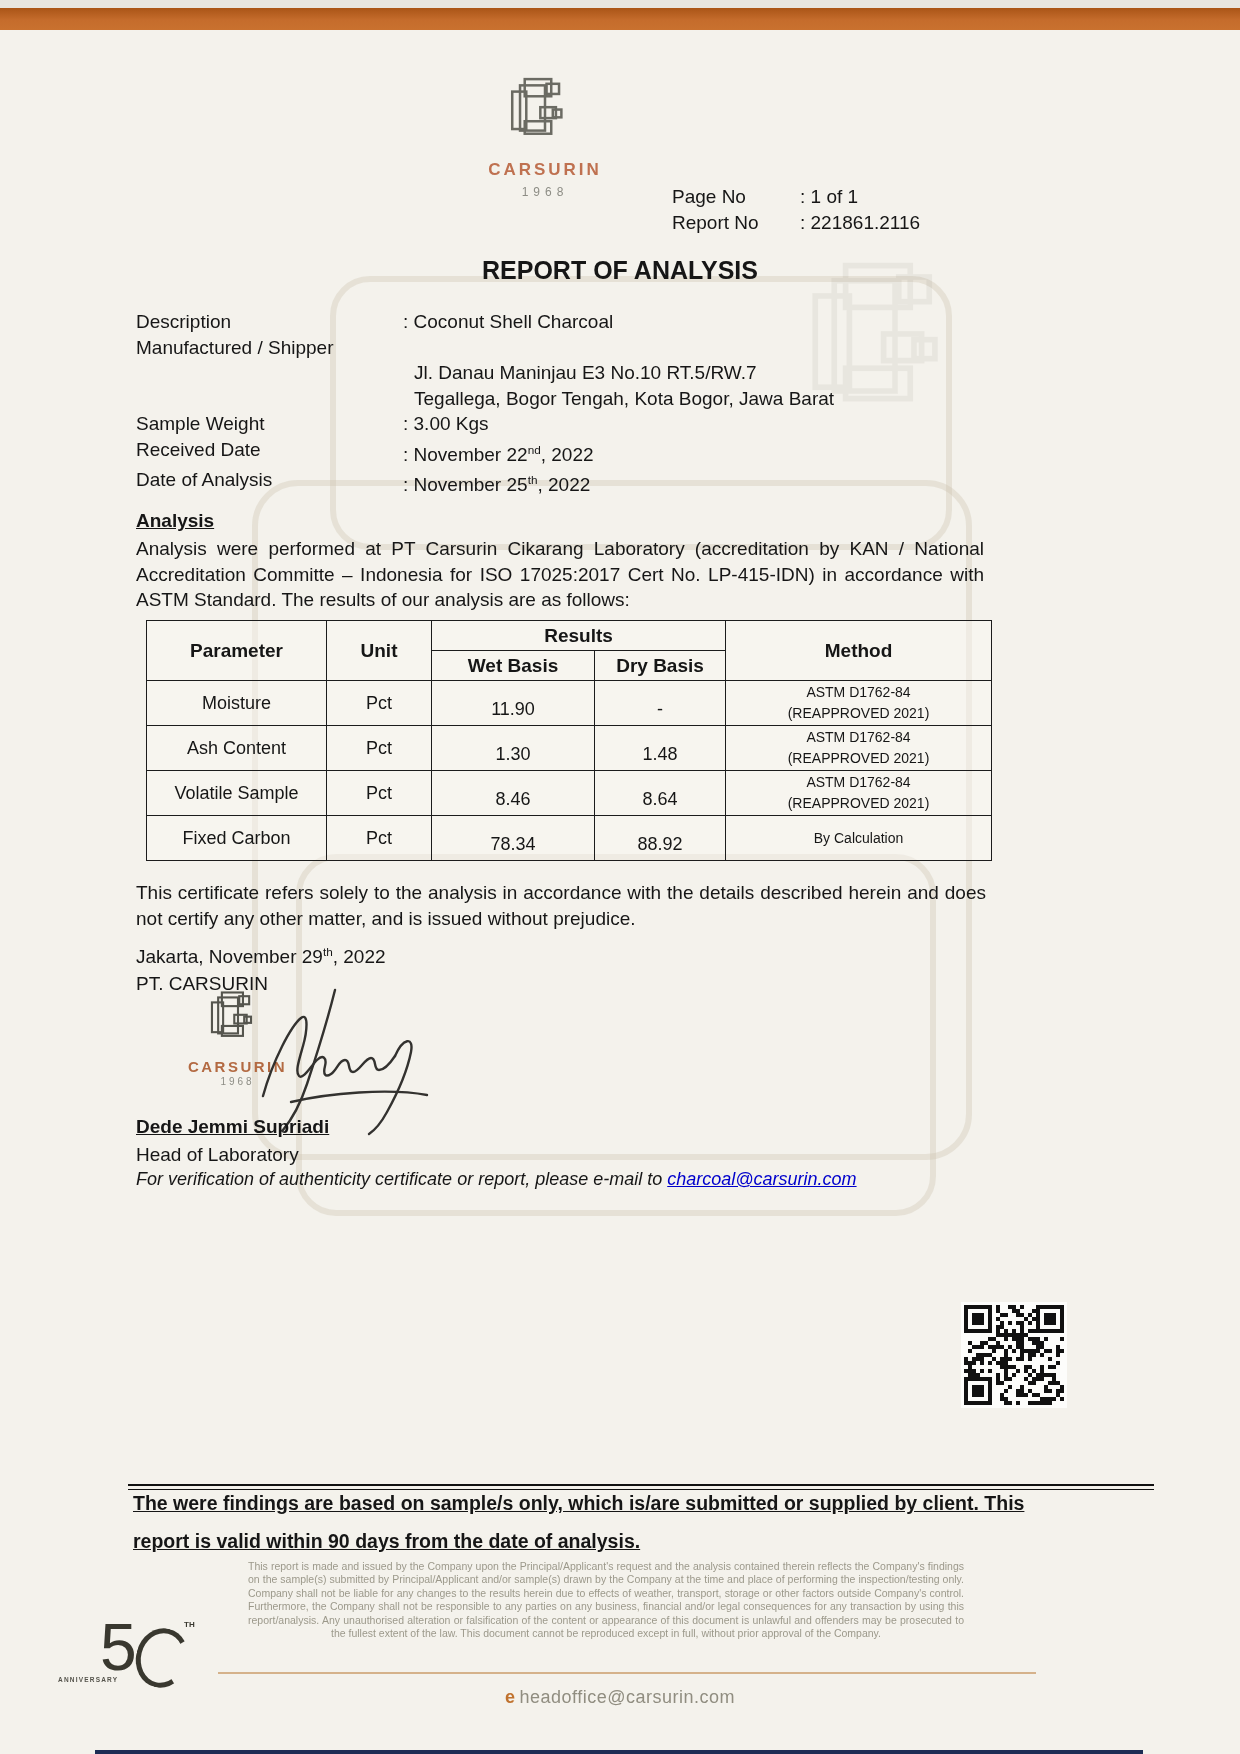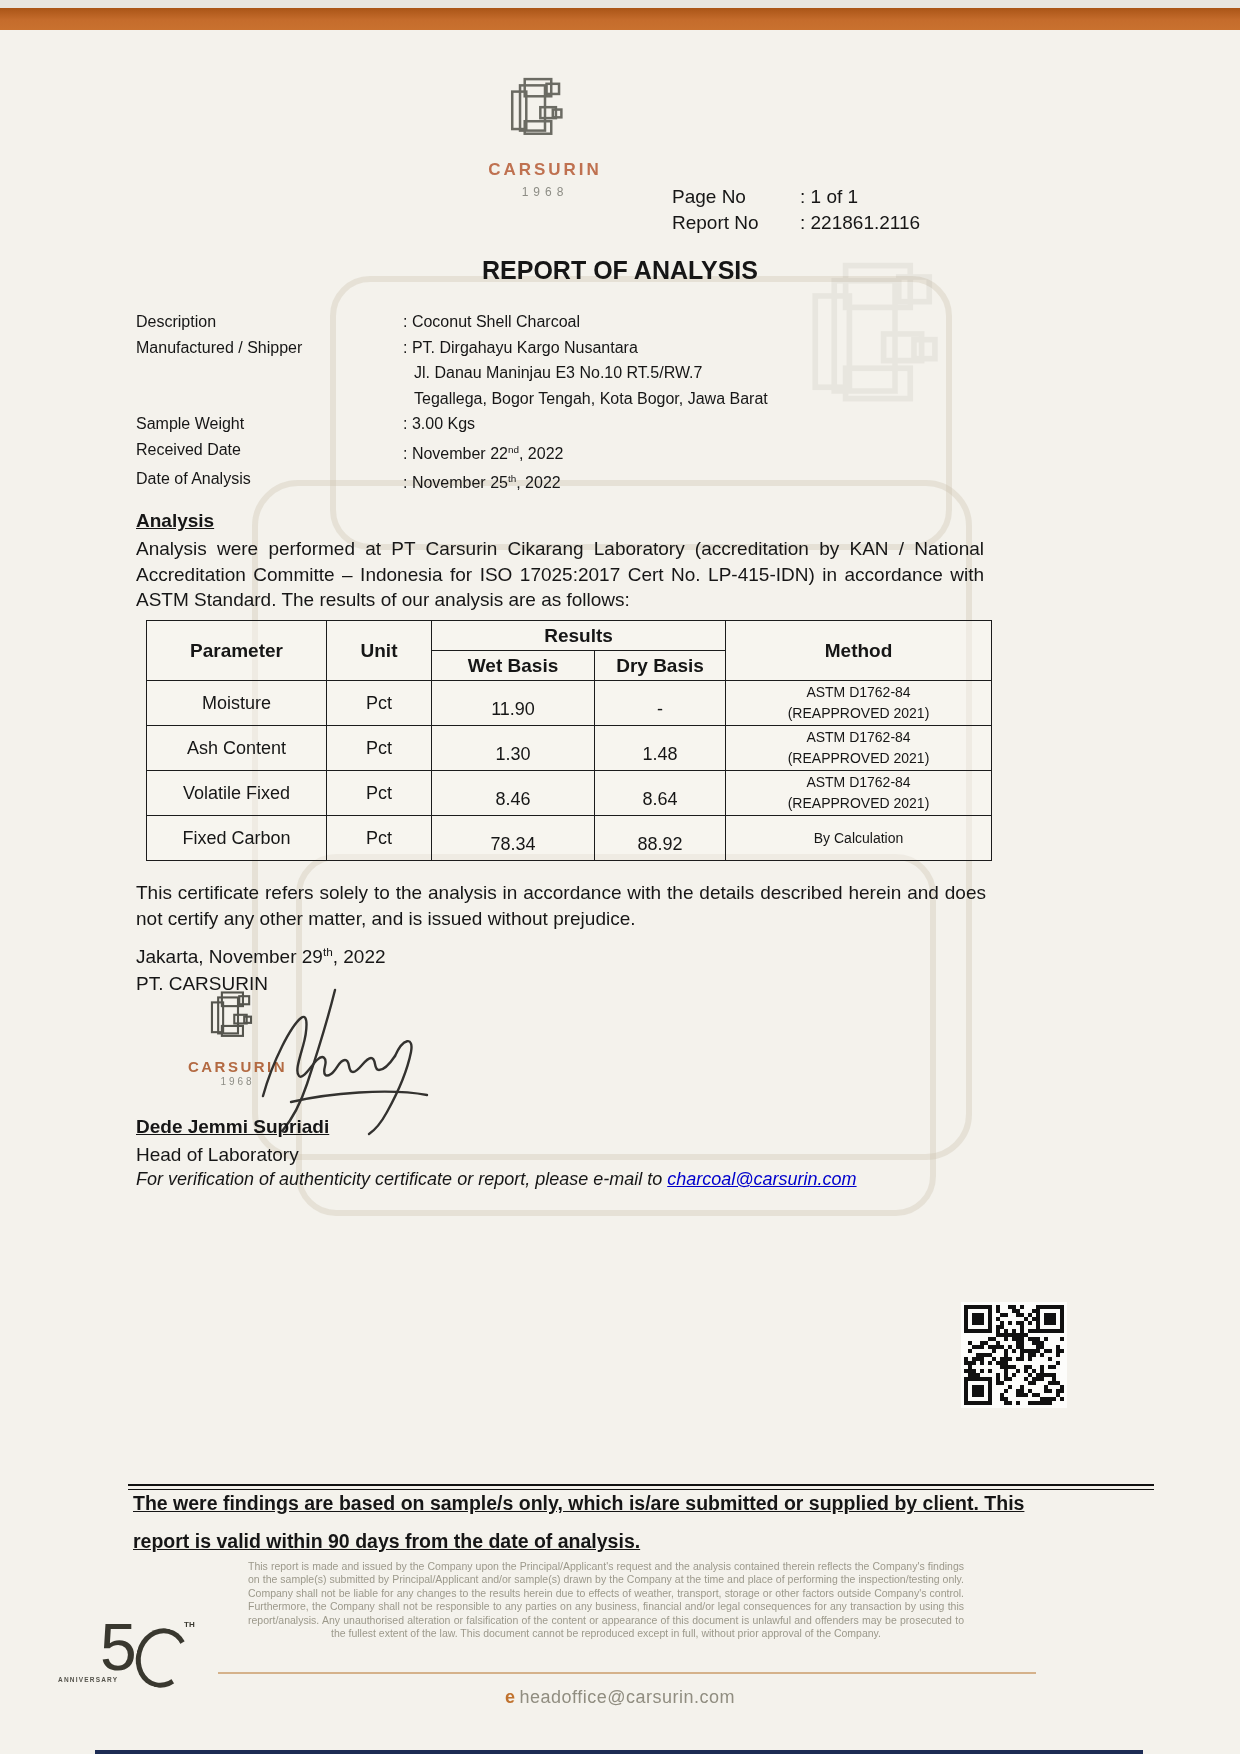--- a/index.html
+++ b/index.html
@@ -21,21 +21,21 @@
   .logo-block{left:480px;top:68px;width:130px;text-align:center;z-index:2;}
   .brand-name{font-size:17px;font-weight:bold;letter-spacing:3px;color:#bf7150;margin-top:2px;}
   .brand-year{font-size:12px;letter-spacing:5px;color:#8d8d85;margin-top:5px;}
   
   .pageinfo{left:672px;top:176px;font-size:19px;line-height:26px;z-index:2;}
   .pageinfo .lbl{display:inline-block;width:128px;}
   
   .doc-title{left:0;top:248px;width:1240px;text-align:center;
     font-size:25px;font-weight:bold;z-index:2;}
   
-  .info{left:136px;top:301px;width:900px;font-size:16px;line-height:25.5px;z-index:2;}
+  .info{left:136px;top:301px;width:900px;font-size:19px;line-height:25.5px;z-index:2;}
   .info-row{display:grid;grid-template-columns:267px auto;}
   .addr{padding-left:278px;}
   
   .analysis-h{left:136px;top:502px;font-size:19px;font-weight:bold;text-decoration:underline;z-index:2;}
   .analysis-p{left:136px;top:528px;width:848px;font-size:19px;line-height:25.5px;text-align:justify;z-index:2;}
   
   .rtable{left:146px;top:612px;z-index:2;}
   table{border-collapse:collapse;table-layout:fixed;width:845px;background:rgba(250,249,245,0.45);}
   th,td{border:1.6px solid #1c1c1c;padding:0;}
   th{font-size:19px;font-weight:bold;}
@@ -131,21 +131,20 @@
 
   <div class="abs doc-title">REPORT OF ANALYSIS</div>
 
   <div class="abs info content">
     <div class="info-row">
       <span>Description</span>
       <span>: Coconut Shell Charcoal</span>
     </div>
     <div class="info-row">
       <span>Manufactured / Shipper</span>
-      <span>: PT. Dirgahayu Kargo Nusantara</span>
     </div>
     <div class="addr">Jl. Danau Maninjau E3 No.10 RT.5/RW.7</div>
     <div class="addr">Tegallega, Bogor Tengah, Kota Bogor, Jawa Barat</div>
     <div class="info-row">
       <span>Sample Weight</span>
       <span>: 3.00 Kgs</span>
     </div>
     <div class="info-row">
       <span>Received Date</span>
       <span><span>: November 22</span><sup>nd</sup><span>, 2022</span></span>
@@ -201,21 +200,21 @@
             </td>
         <td class="val">
               <div class="num">1.48</div>
             </td>
         <td class="method">
               <div>ASTM D1762-84</div>
               <div>(REAPPROVED 2021)</div>
             </td>
       </tr>
       <tr class="b-row">
-        <td class="param">Volatile Fixed</td>
+        <td class="param">Volatile Sample</td>
         <td class="unit">Pct</td>
         <td class="val">
               <div class="num">8.46</div>
             </td>
         <td class="val">
               <div class="num">8.64</div>
             </td>
         <td class="method">
               <div>ASTM D1762-84</div>
               <div>(REAPPROVED 2021)</div>

